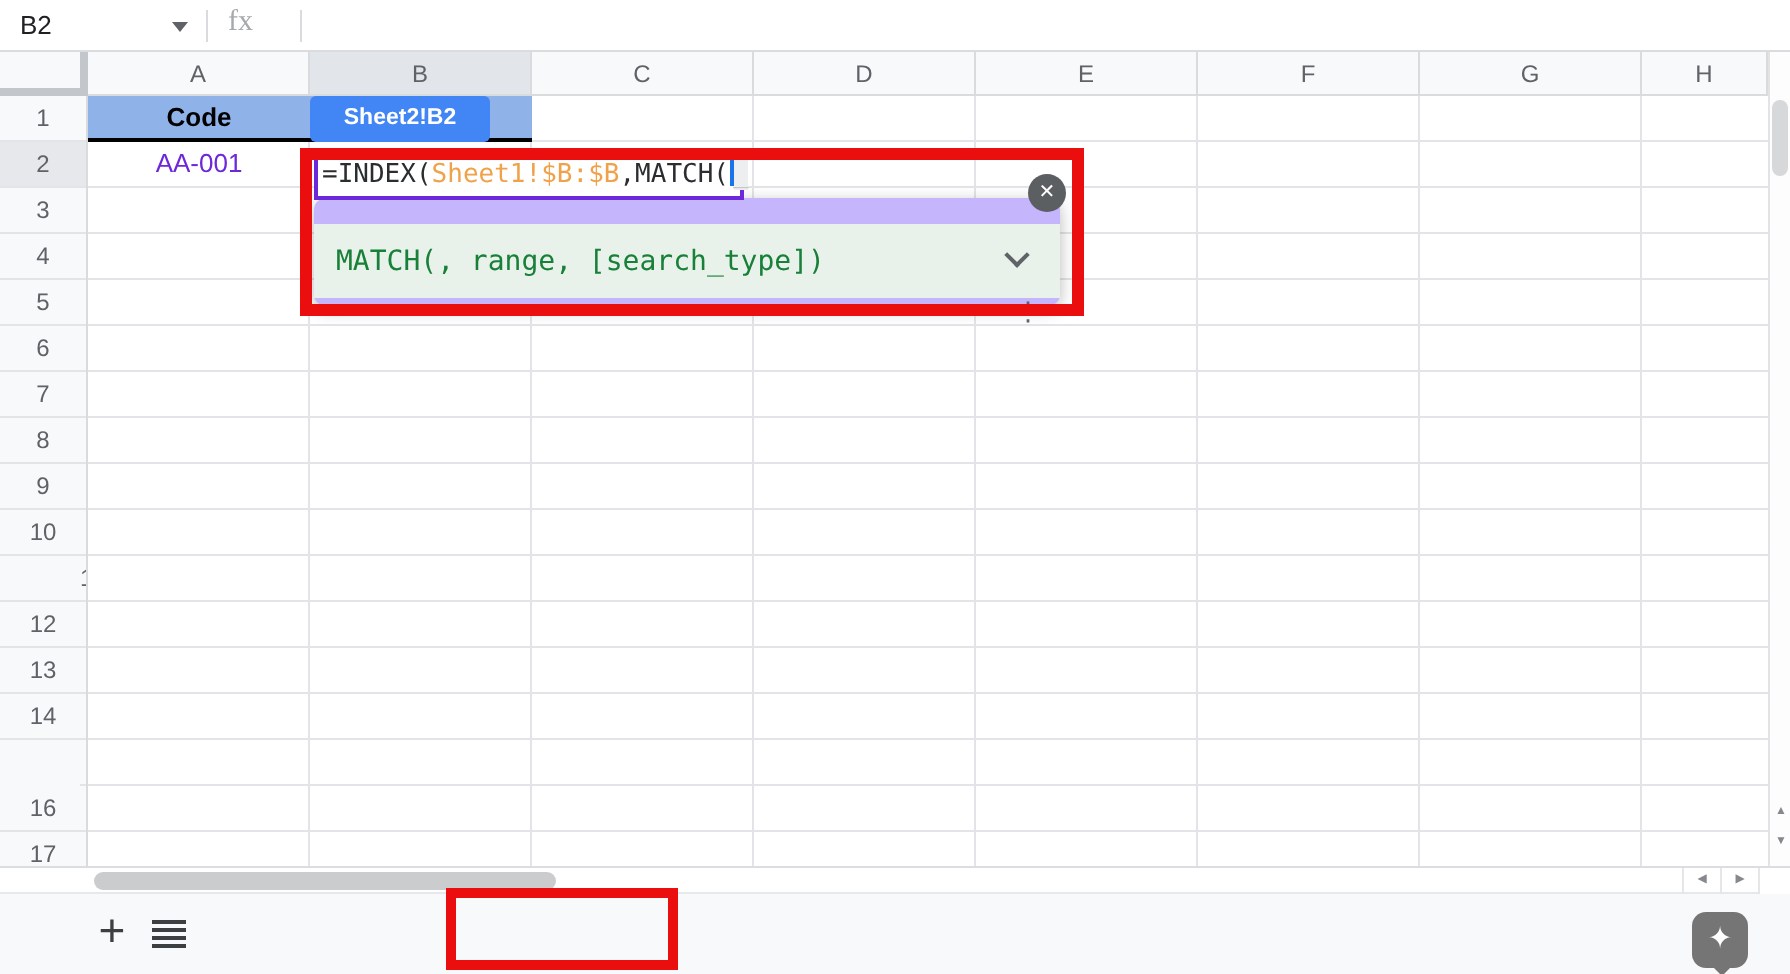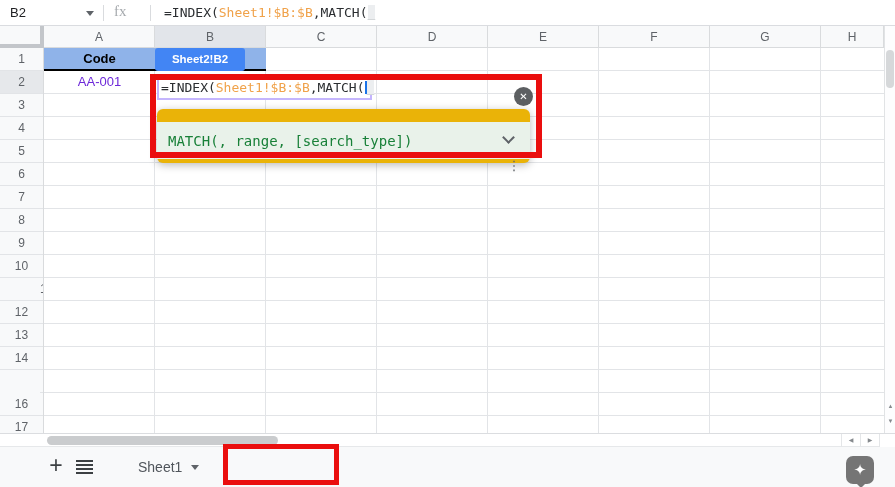--- a/index.html
+++ b/index.html
@@ -52,27 +52,27 @@
   .cell-a1 { left:44px; top:48px; width:111px; background:#8fb3e9; font-weight:bold; color:#000;
     border-bottom:2px solid #000; z-index:2; }
   .cell-b1 { left:155px; top:48px; width:111px; background:#8fb3e9; border-bottom:2px solid #000; z-index:2; }
   .cell-a2 { left:44px; top:71px; width:111px; color:#6d28d9; z-index:2; }
   .range-tag { position:absolute; left:155px; top:48px; width:90px; height:23px; background:#4285f4;
     border-radius:3px; color:#fff; font-size:11.5px; font-weight:bold; text-align:center;
     line-height:23px; z-index:3; }
 
   
   .editor { position:absolute; left:157px; top:77px; width:215px; height:23px; background:#fff;
-    border:2px solid #c4b5fd; z-index:5; font-family:"DejaVu Sans Mono", monospace; font-size:13px;
+    border:2px solid #6d28d9; z-index:5; font-family:"DejaVu Sans Mono", monospace; font-size:13px;
     line-height:18px; padding-left:2px; white-space:pre; cursor:text; }
   .caret { display:inline-block; width:0; height:13px; border-left:2px solid #1a73e8;
     vertical-align:-2px; }
 
   
-  .help-card { position:absolute; left:157px; top:109px; width:373px; height:54px; background:#eab308;
+  .help-card { position:absolute; left:157px; top:99px; width:373px; height:54px; background:#c4b5fd;
     border-radius:6px; box-shadow:0 2px 8px rgba(0,0,0,.28); z-index:4; }
   .help-green-row { position:absolute; left:0; top:13px; width:100%; height:37px; background:#e9f2ea;
     display:flex; align-items:center; padding-left:11px;
     font-family:"DejaVu Sans Mono", monospace; font-size:14px; color:#188038; white-space:pre; }
   .arg-chip { background:#188038; color:#fff; font-weight:bold; padding:2px 4px; border-radius:3px; }
   .chevron-down { position:absolute; left:347px; top:24px; width:9px; height:9px;
     border-right:2px solid #5f6368; border-bottom:2px solid #5f6368; transform:rotate(45deg); cursor:pointer; }
   .more-dots { position:absolute; left:347px; top:47px; width:20px; text-align:center; font-size:13px;
     color:#5f6368; letter-spacing:0; line-height:20px; cursor:pointer; }
   .close-x { position:absolute; left:514px; top:87px; width:19px; height:19px; border-radius:50%;
@@ -130,21 +130,20 @@
 <div class="app">
 
   <div class="formula-bar">
     <div class="name-box">
       <span class="name-box-value">B2</span>
       <span class="nb-arrow"></span>
     </div>
     <div class="vdiv" style="left:103px;"></div>
     <span class="fx">fx</span>
     <div class="vdiv" style="left:150px;"></div>
-    <div class="fbar-text"><span class="f-dark">=INDEX(</span><span class="f-orange">Sheet1!$B:$B</span><span class="f-dark">,MATCH(</span><span class="f-cursor">_</span></div>
   </div>
 
   <div class="col-header-row">
     <div class="corner"></div>
     <div id="col-headers">
         <div class="col-h" style="left: 0px; width: 111px;">A</div>
         <div class="col-h sel" style="left: 111px; width: 111px;">B</div>
         <div class="col-h" style="left: 222px; width: 111px;">C</div>
         <div class="col-h" style="left: 333px; width: 111px;">D</div>
         <div class="col-h" style="left: 444px; width: 111px;">E</div>
@@ -203,18 +202,17 @@
   <div class="hscroll">
     <div class="hthumb"></div>
     <div class="hbtn hbtn-left">◀</div>
     <div class="hbtn hbtn-right">▶</div>
     <div class="h-corner"></div>
   </div>
 
   <div class="tabbar">
     <div class="add-btn">+</div>
     <div class="all-sheets-btn"></div>
-    <div class="tab tab-sheet1"><span>Sheet1</span><span class="tab-arrow"></span></div>
   </div>
   <div class="explore-btn">✦</div>
   <div class="explore-tail"></div>
 
 </div>
 
 </body></html>

